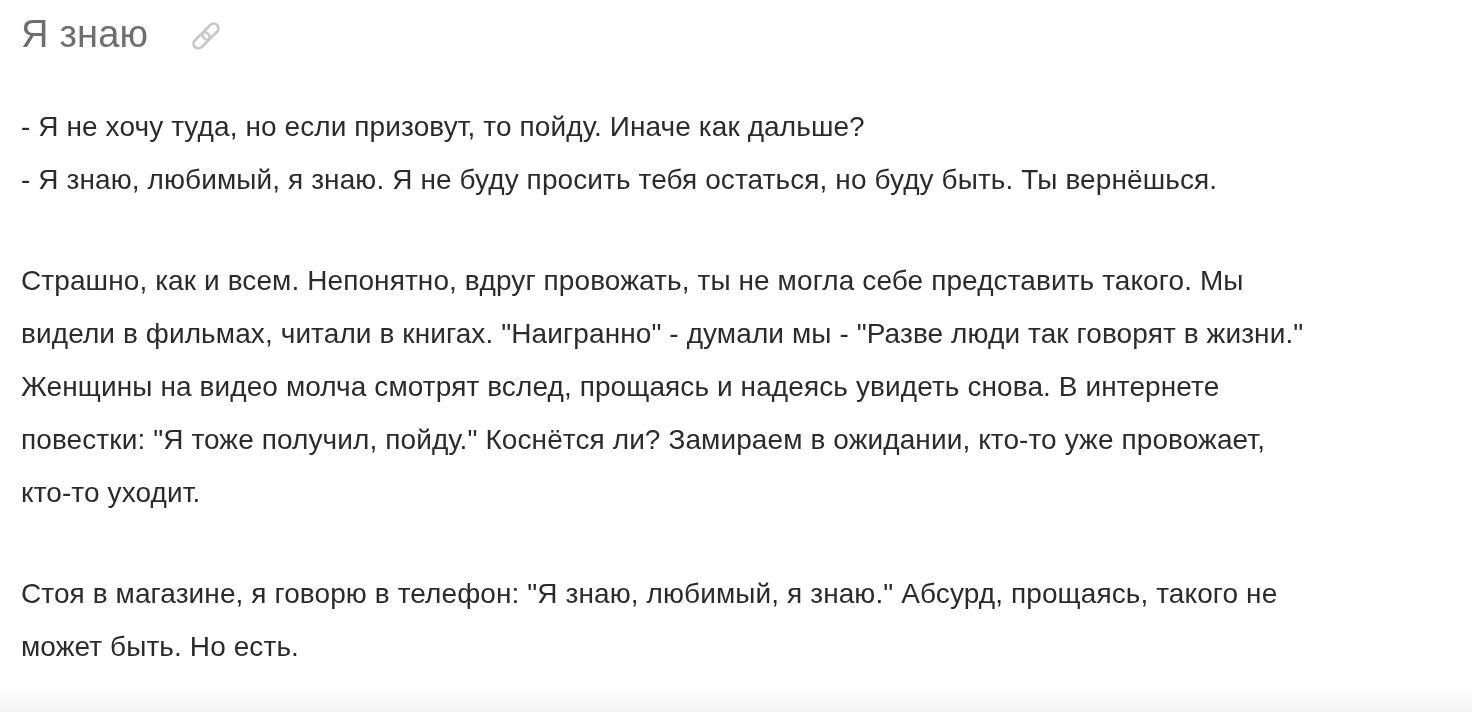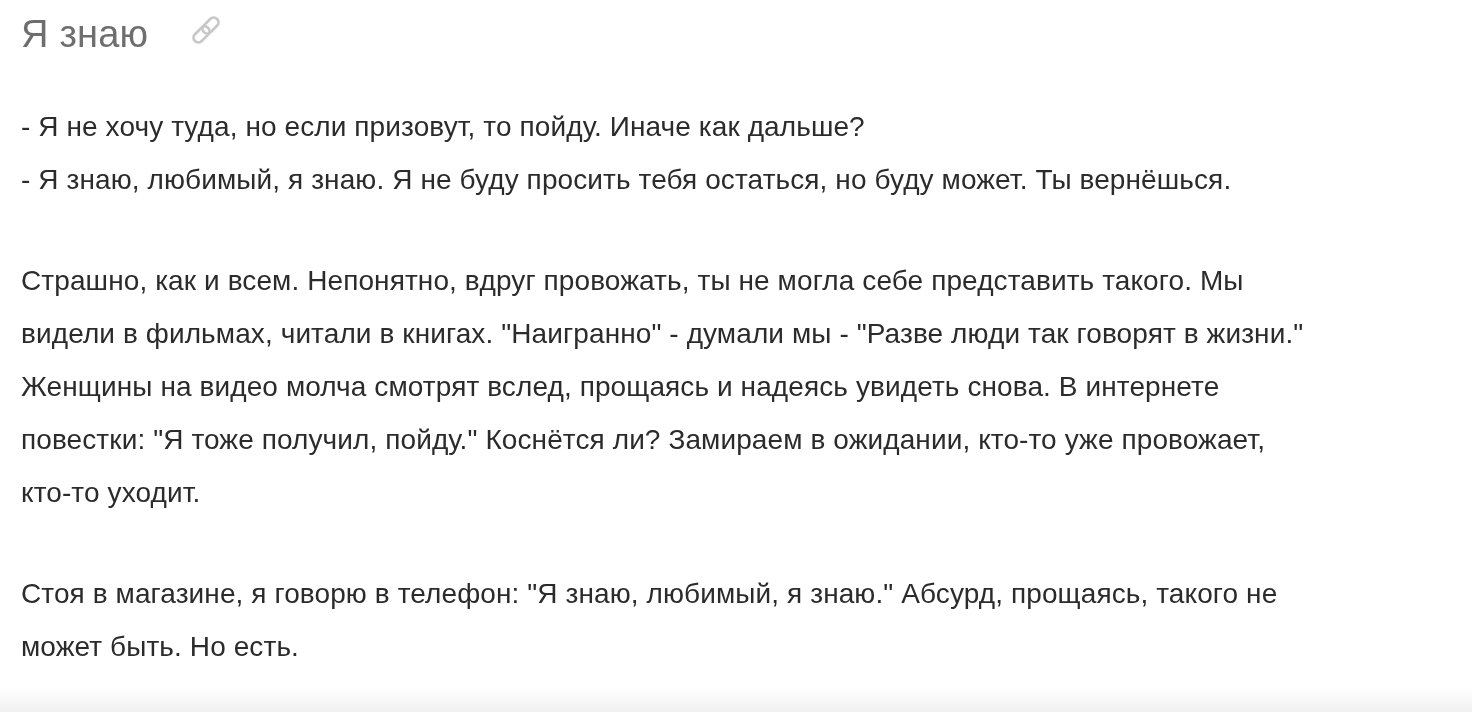--- a/index.html
+++ b/index.html
@@ -12,21 +12,21 @@
     background: #ffffff;
     font-family: "Liberation Sans", sans-serif;
     overflow: hidden;
     position: relative;
   }
   .article {
     padding: 8px 10px 0 21px;
   }
   .article-header {
     display: flex;
-    align-items: flex-start;
+    align-items: center;
     gap: 40px;
   }
   .page-title {
     font-size: 38px;
     line-height: 52px;
     font-weight: 400;
     color: #6e6e6e;
     margin: 0;
     letter-spacing: 0.2px;
   }
@@ -75,21 +75,21 @@
             <rect x="1.6" y="8.8" width="12.4" height="6.4" rx="3.2"></rect>
             <rect x="10.0" y="8.8" width="12.4" height="6.4" rx="3.2"></rect>
           </g>
         </svg>
       </span>
     </span>
   </header>
 
   <div class="article-body">
     <p>- Я не хочу туда, но если призовут, то пойду. Иначе как дальше?
-- Я знаю, любимый, я знаю. Я не буду просить тебя остаться, но буду может. Ты вернёшься.</p>
+- Я знаю, любимый, я знаю. Я не буду просить тебя остаться, но буду быть. Ты вернёшься.</p>
     <p>Страшно, как и всем. Непонятно, вдруг провожать, ты не могла себе представить такого. Мы
 видели в фильмах, читали в книгах. "Наигранно" - думали мы - "Разве люди так говорят в жизни."
 Женщины на видео молча смотрят вслед, прощаясь и надеясь увидеть снова. В интернете
 повестки: "Я тоже получил, пойду." Коснётся ли? Замираем в ожидании, кто-то уже провожает,
 кто-то уходит.</p>
     <p>Стоя в магазине, я говорю в телефон: "Я знаю, любимый, я знаю." Абсурд, прощаясь, такого не
 может быть. Но есть.</p>
   </div>
 </main>
 

